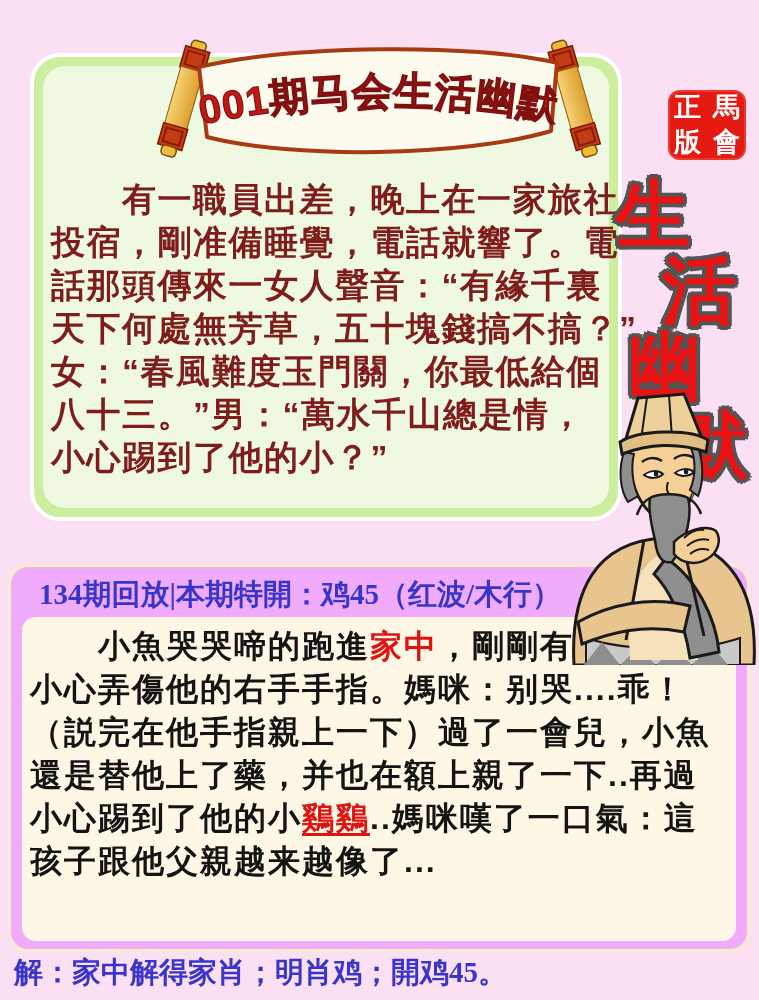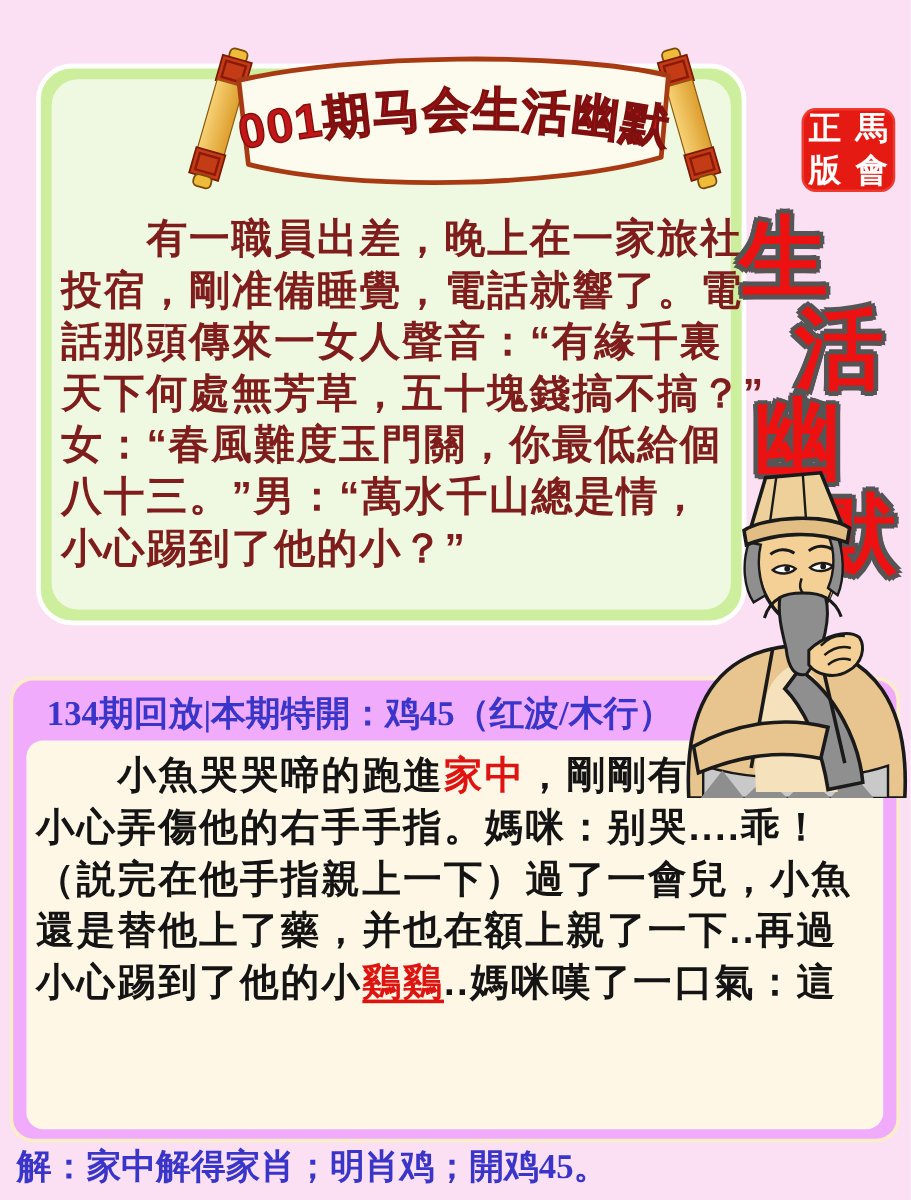--- a/index.html
+++ b/index.html
@@ -166,19 +166,20 @@
 
   <div class="replay-box">
     <div class="replay-header">134期回放|本期特開：鸡45（红波/木行）</div>
     <div class="story-inner">
       <div class="story-text">
           <div><span>　　小魚哭哭啼的跑進</span><span class="red">家中</span><span>，剛剛有名玩伴不</span></div>
           <div><span>小心弄傷他的右手手指。媽咪：别哭....乖！</span></div>
           <div><span>（説完在他手指親上一下）過了一會兒，小魚</span></div>
           <div><span>還是替他上了藥，并也在額上親了一下..再過</span></div>
           <div><span>小心踢到了他的小</span><span class="red u">鷄鷄</span><span>..媽咪嘆了一口氣：這</span></div>
+          <div><span>孩子跟他父親越来越像了...</span></div>
         </div>
     </div>
   </div>
 
   <div class="solution">解：家中解得家肖；明肖鸡；開鸡45。</div>
 
 </div>
 
 </body></html>

